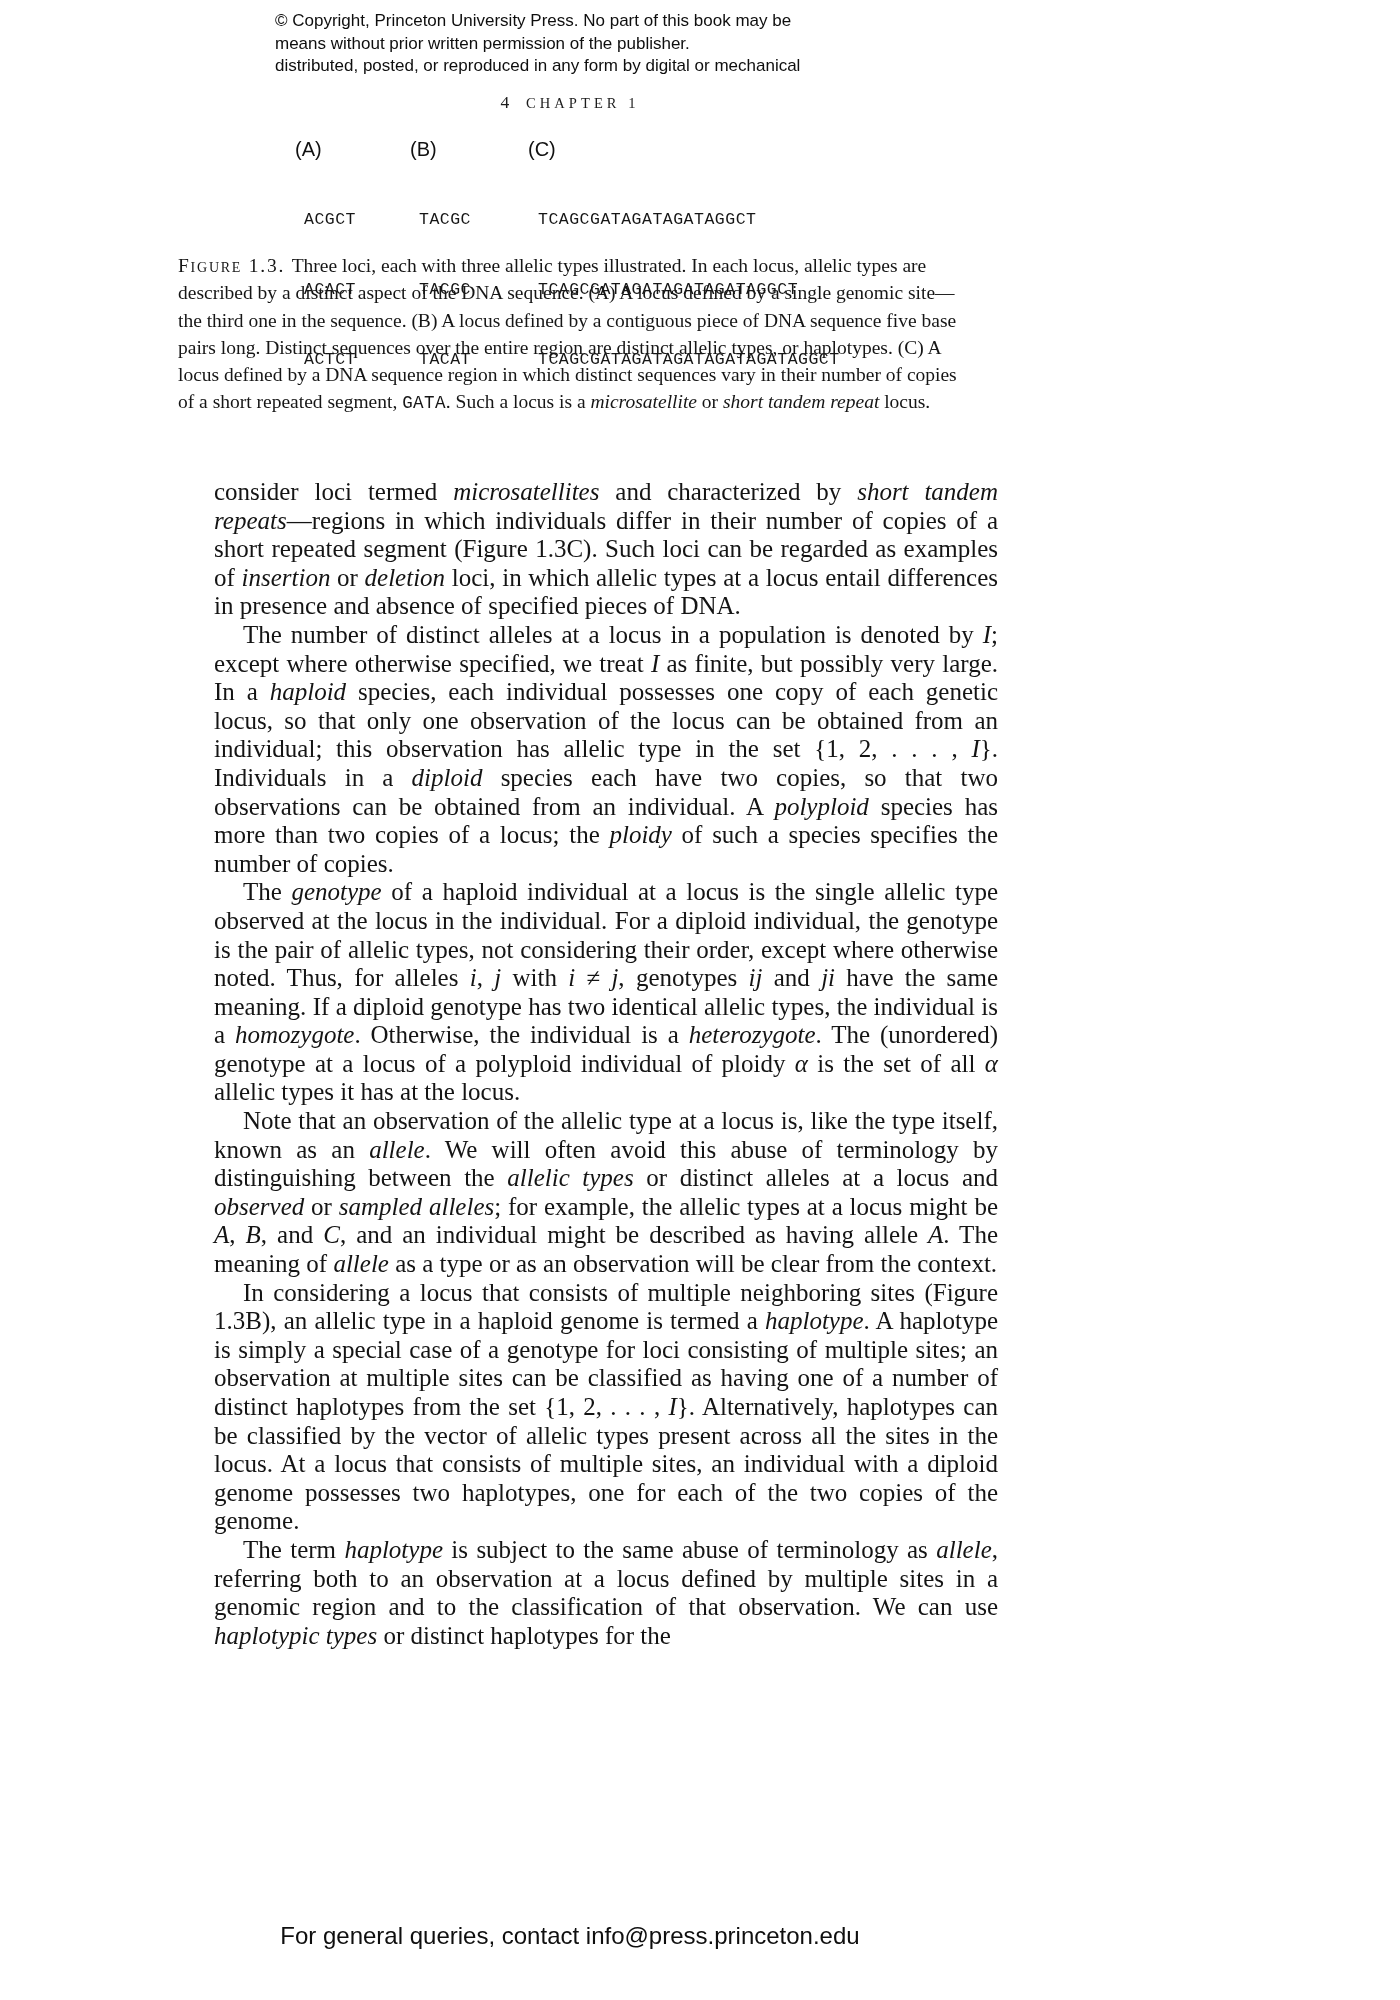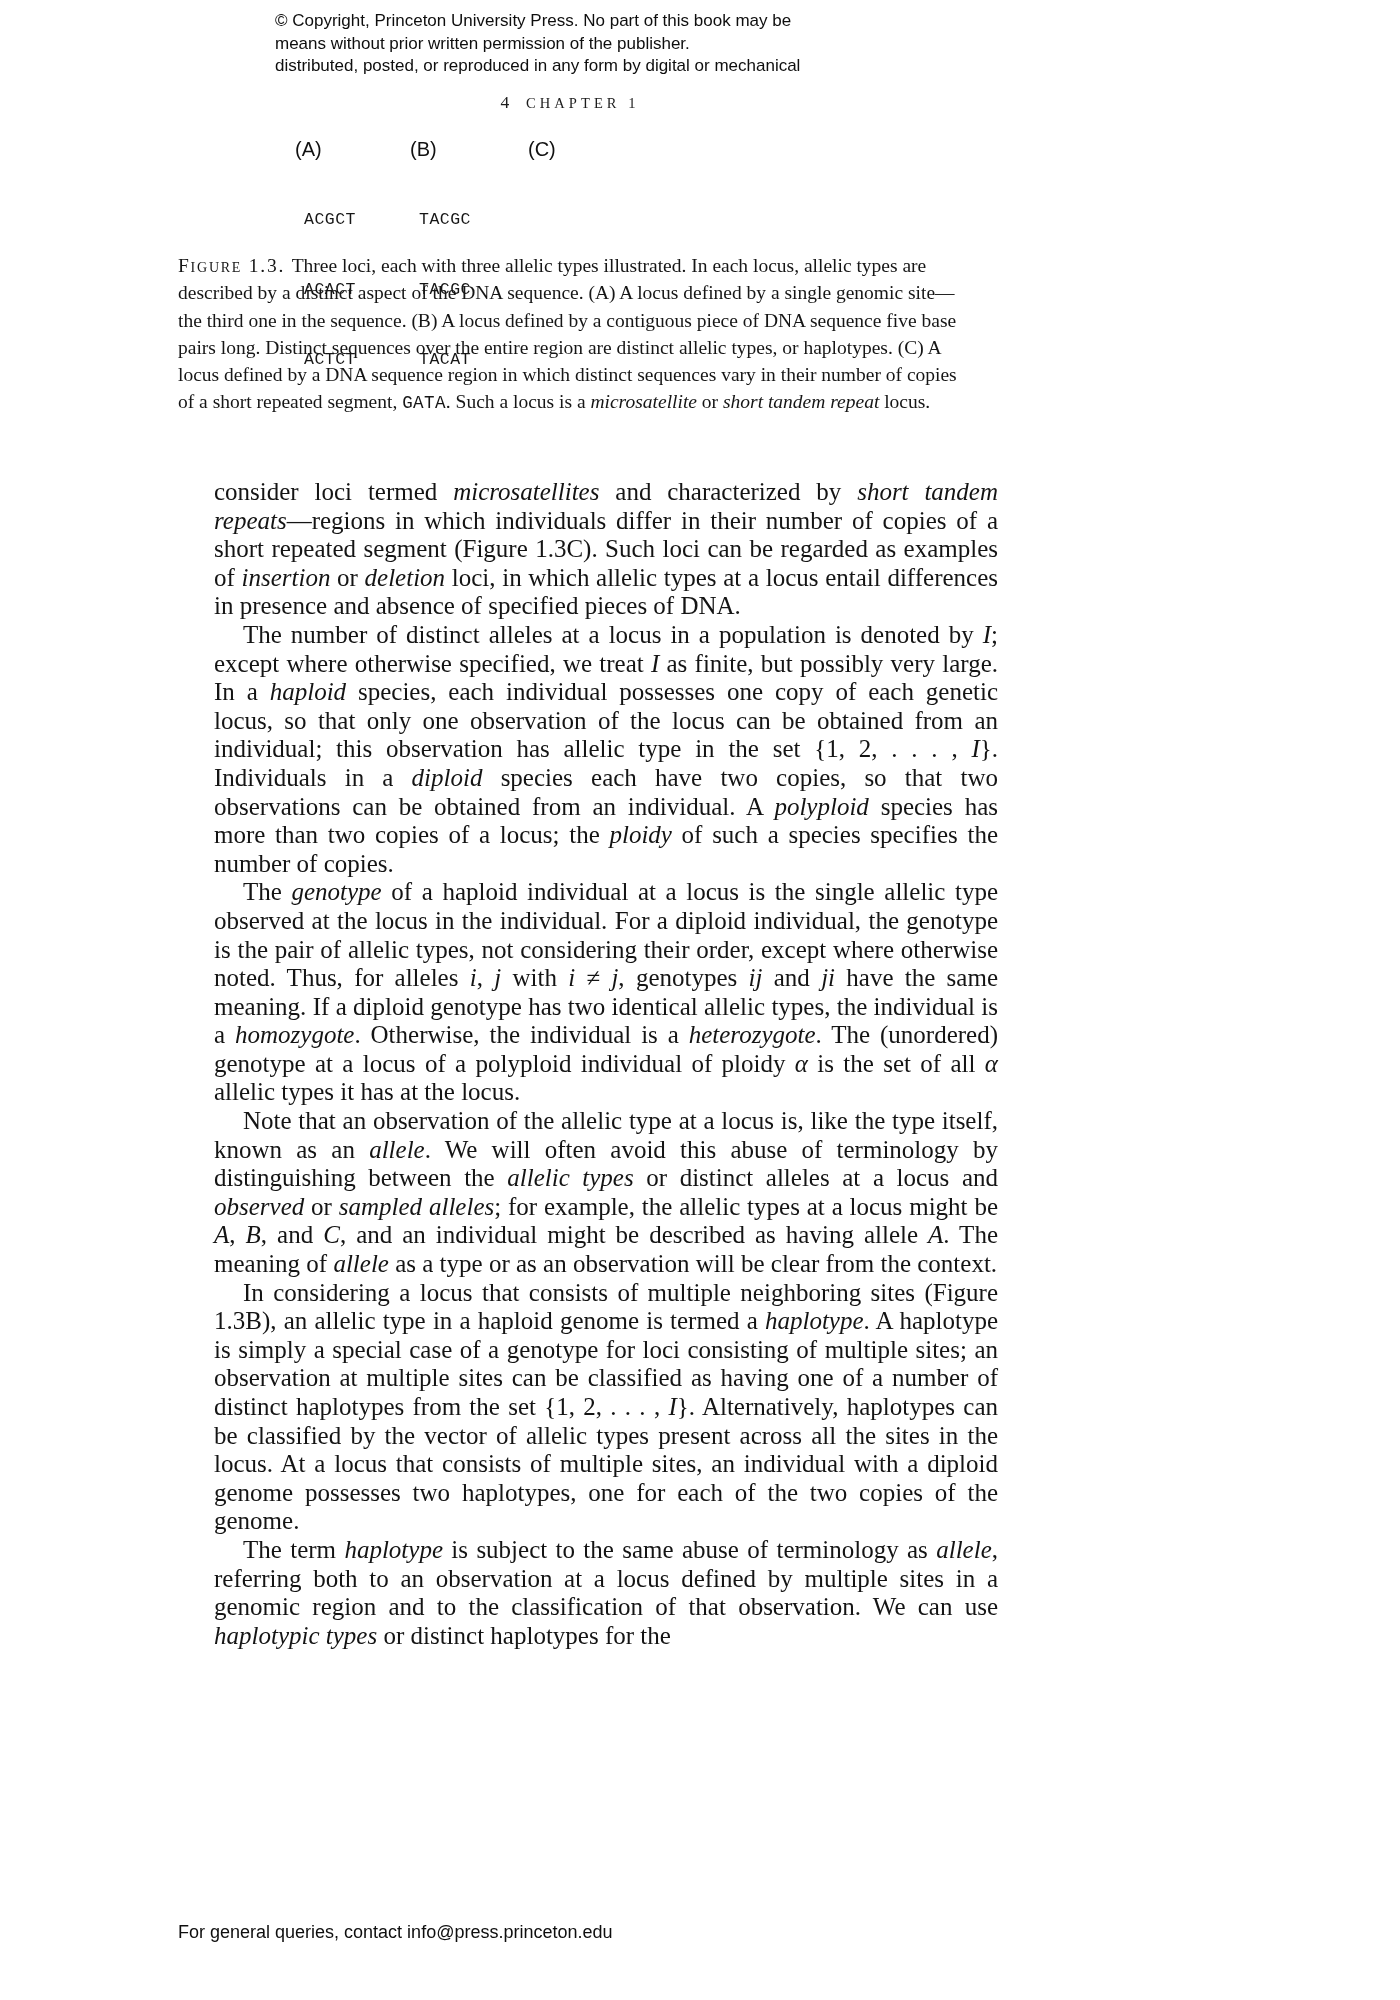--- a/index.html
+++ b/index.html
@@ -99,23 +99,23 @@
   .run-i { font-style: italic; }
   .run-sc { font-variant: small-caps; letter-spacing: 0.09em; }
   .run-mono { font-family: "Liberation Mono", monospace; font-size: 0.9em; letter-spacing: 0.4px; }
 
   
   .page-footer {
     position: absolute;
     top: 1922px;
     left: 178px;
     width: 784px;
-    text-align: left;
+    text-align: center;
     font-family: "Liberation Sans", sans-serif;
-    font-size: 18px;
+    font-size: 24px;
     color: #0e0e0e;
   }
 </style>
 </head>
 <body>
 
 <div class="copyright">
   <div>© Copyright, Princeton University Press. No part of this book may be</div>
   <div>means without prior written permission of the publisher.</div>
   <div>distributed, posted, or reproduced in any form by digital or mechanical</div>
@@ -138,20 +138,25 @@
     <div class="fig-col fig-col-b">
       <div class="fig-label">(B)</div>
       <div class="seqs">
         <div class="seq">TACGC</div>
         <div class="seq">TACGC</div>
         <div class="seq">TACAT</div>
       </div>
     </div>
     <div class="fig-col fig-col-c">
       <div class="fig-label">(C)</div>
+      <div class="seqs">
+        <div class="seq">TCAGCGATAGATAGATAGGCT</div>
+        <div class="seq">TCAGCGATAGATAGATAGATAGGCT</div>
+        <div class="seq">TCAGCGATAGATAGATAGATAGATAGGCT</div>
+      </div>
     </div>
   </div>
 </div>
 
 <div class="figure-caption"><span class="run-sc">Figure 1.3. </span><span>Three loci, each with three allelic types illustrated. In each locus, allelic types are described by a distinct aspect of the DNA sequence. (A) A locus defined by a single genomic site—the third one in the sequence. (B) A locus defined by a contiguous piece of DNA sequence five base pairs long. Distinct sequences over the entire region are distinct allelic types, or haplotypes. (C) A locus defined by a DNA sequence region in which distinct sequences vary in their number of copies of a short repeated segment, </span><span class="run-mono">GATA</span><span>. Such a locus is a </span><span class="run-i">microsatellite</span><span> or </span><span class="run-i">short tandem repeat</span><span> locus.</span></div>
 
 <div class="body-text">
   <p><span>consider loci termed </span><span class="run-i">microsatellites</span><span> and characterized by </span><span class="run-i">short tandem repeats</span><span>—regions in which individuals differ in their number of copies of a short repeated segment (Figure 1.3C). Such loci can be regarded as examples of </span><span class="run-i">insertion</span><span> or </span><span class="run-i">deletion</span><span> loci, in which allelic types at a locus entail differences in presence and absence of specified pieces of DNA.</span></p>
   <p class="indent"><span>The number of distinct alleles at a locus in a population is denoted by </span><span class="run-i">I</span><span>; except where otherwise specified, we treat </span><span class="run-i">I</span><span> as finite, but possibly very large. In a </span><span class="run-i">haploid</span><span> species, each individual possesses one copy of each genetic locus, so that only one observation of the locus can be obtained from an individual; this observation has allelic type in the set {1, 2, . . . , </span><span class="run-i">I</span><span>}. Individuals in a </span><span class="run-i">diploid</span><span> species each have two copies, so that two observations can be obtained from an individual. A </span><span class="run-i">polyploid</span><span> species has more than two copies of a locus; the </span><span class="run-i">ploidy</span><span> of such a species specifies the number of copies.</span></p>
   <p class="indent"><span>The </span><span class="run-i">genotype</span><span> of a haploid individual at a locus is the single allelic type observed at the locus in the individual. For a diploid individual, the genotype is the pair of allelic types, not considering their order, except where otherwise noted. Thus, for alleles </span><span class="run-i">i</span><span>, </span><span class="run-i">j</span><span> with </span><span class="run-i">i</span><span> ≠ </span><span class="run-i">j</span><span>, genotypes </span><span class="run-i">ij</span><span> and </span><span class="run-i">ji</span><span> have the same meaning. If a diploid genotype has two identical allelic types, the individual is a </span><span class="run-i">homozygote</span><span>. Otherwise, the individual is a </span><span class="run-i">heterozygote</span><span>. The (unordered) genotype at a locus of a polyploid individual of ploidy </span><span class="run-i">α</span><span> is the set of all </span><span class="run-i">α</span><span> allelic types it has at the locus.</span></p>

